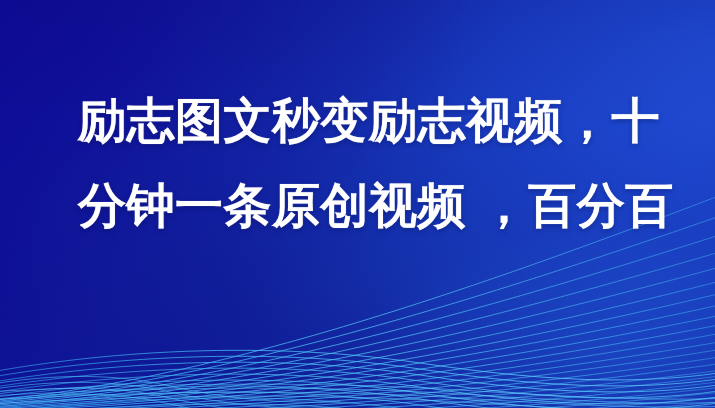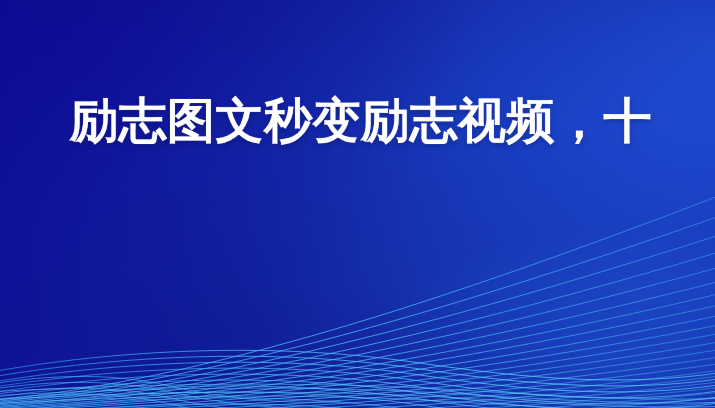--- a/index.html
+++ b/index.html
@@ -60,21 +60,21 @@
   
   .headline {
     position: absolute;
     left: 0;
     top: 0;
     width: 715px;
     height: 408px;
     display: flex;
     flex-direction: column;
     justify-content: flex-start;
-    padding: 78px 0 0 4px;
+    padding: 78px 0 0 12px;
     box-sizing: border-box;
   }
   .hl-line {
     color: #ffffff;
     font-weight: 700;
     font-size: 48px;
     line-height: 85px;
     height: 85px;
     letter-spacing: 0.5px;
     padding-left: 66px;
@@ -168,15 +168,16 @@
         <path d="M -30 209 C 120 200, 300 196, 460 206 C 600 215, 690 218, 760 212"></path>
         <path d="M -30 213 C 120 204, 300 200, 460 210 C 600 219, 690 222, 760 216"></path>
         <path d="M -30 217 C 120 208, 300 204, 460 214 C 600 223, 690 226, 760 220"></path>
       </g>
 
     </g>
   </svg>
 
   <div class="headline">
     <div class="hl-line l1">励志图文秒变励志视频，十</div>
+    <div class="hl-line l2">分钟一条原创视频 ，百分百</div>
   </div>
 
 </div>
 
 </body></html>

